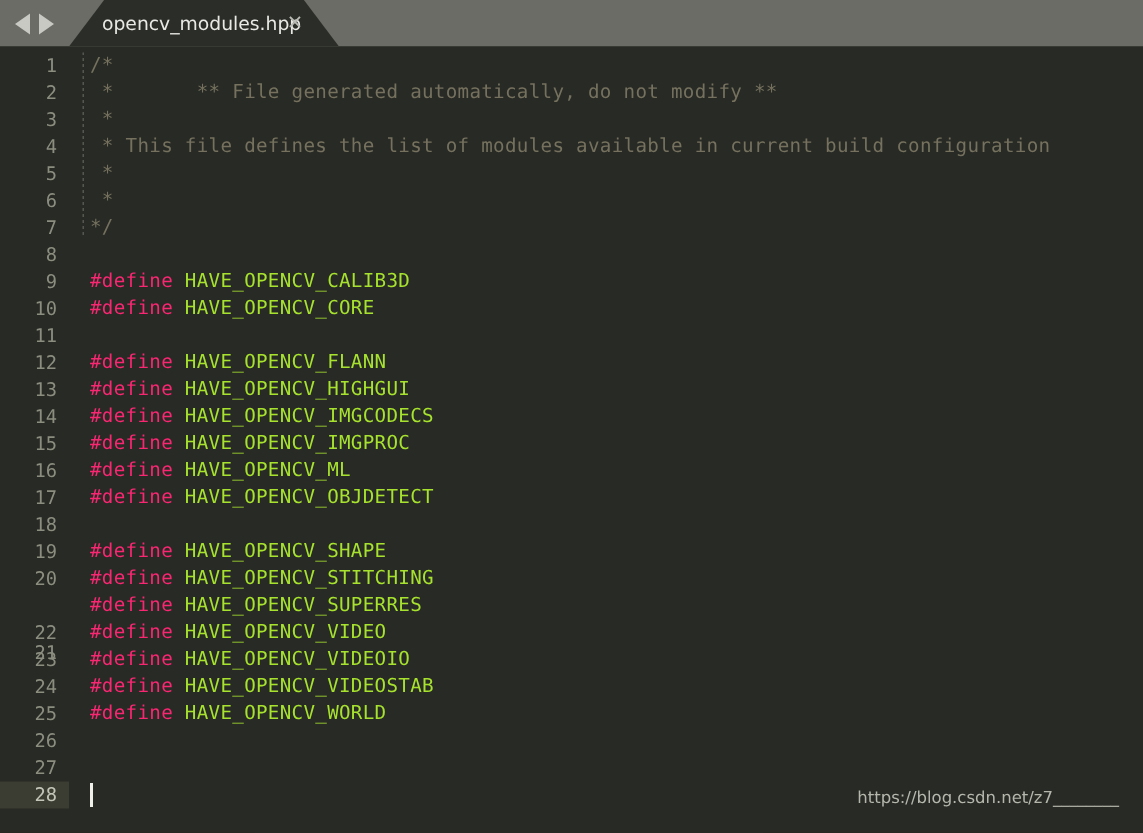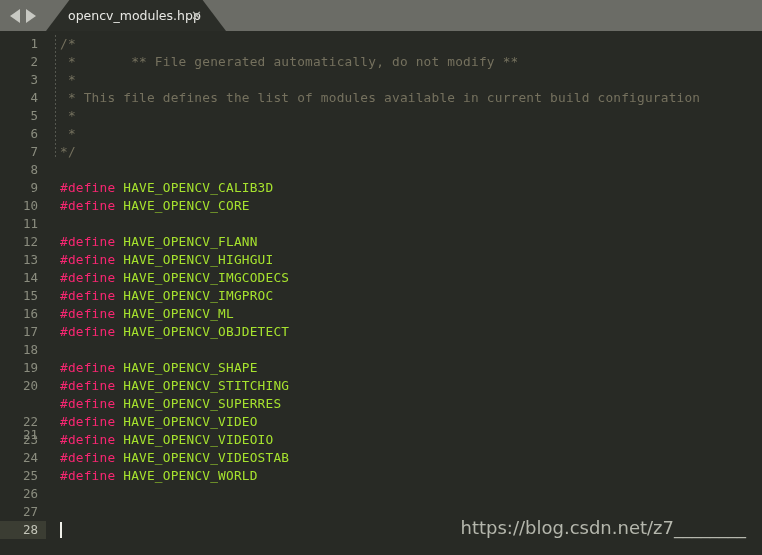--- a/index.html
+++ b/index.html
@@ -172,21 +172,21 @@
     height: 16px;
     background: #f0f0ea;
   }
 
   
   .watermark {
     position: absolute;
     right: 16px;
     bottom: 17px;
     font-family: "DejaVu Sans", sans-serif;
-    font-size: 18px;
+    font-size: 11px;
     color: #b5b7ad;
     white-space: pre;
     user-select: none;
   }
 </style>
 </head>
 <body>
 
 <div id="app">
 

